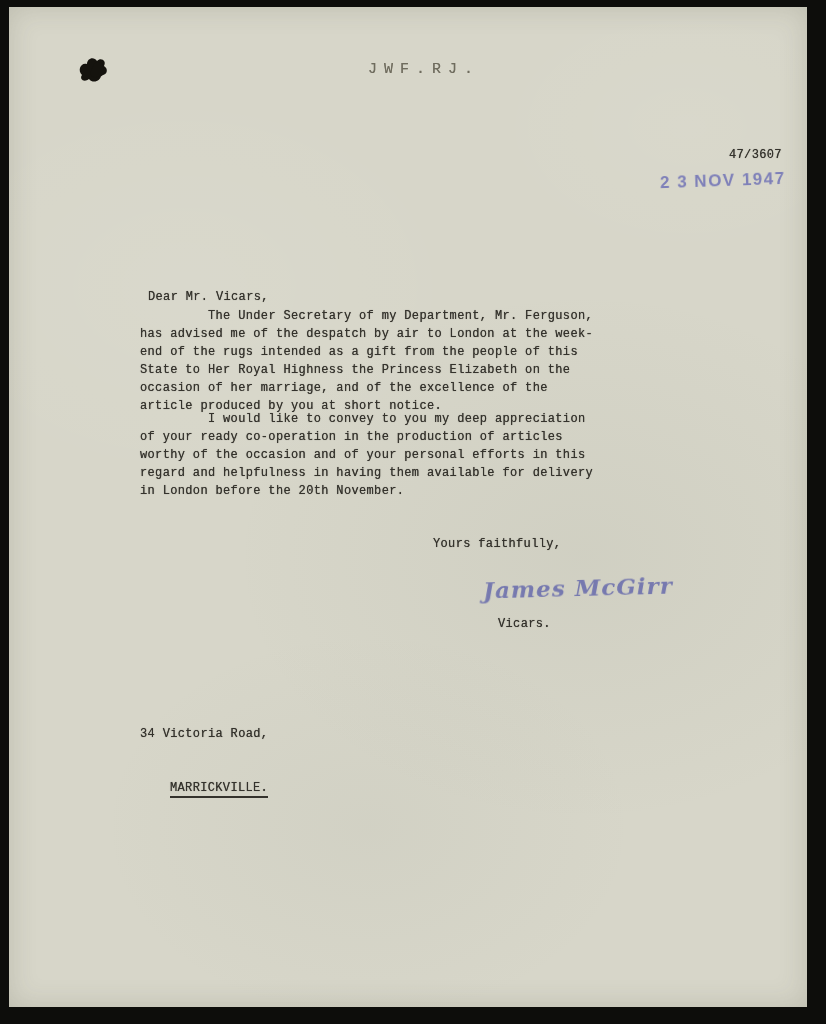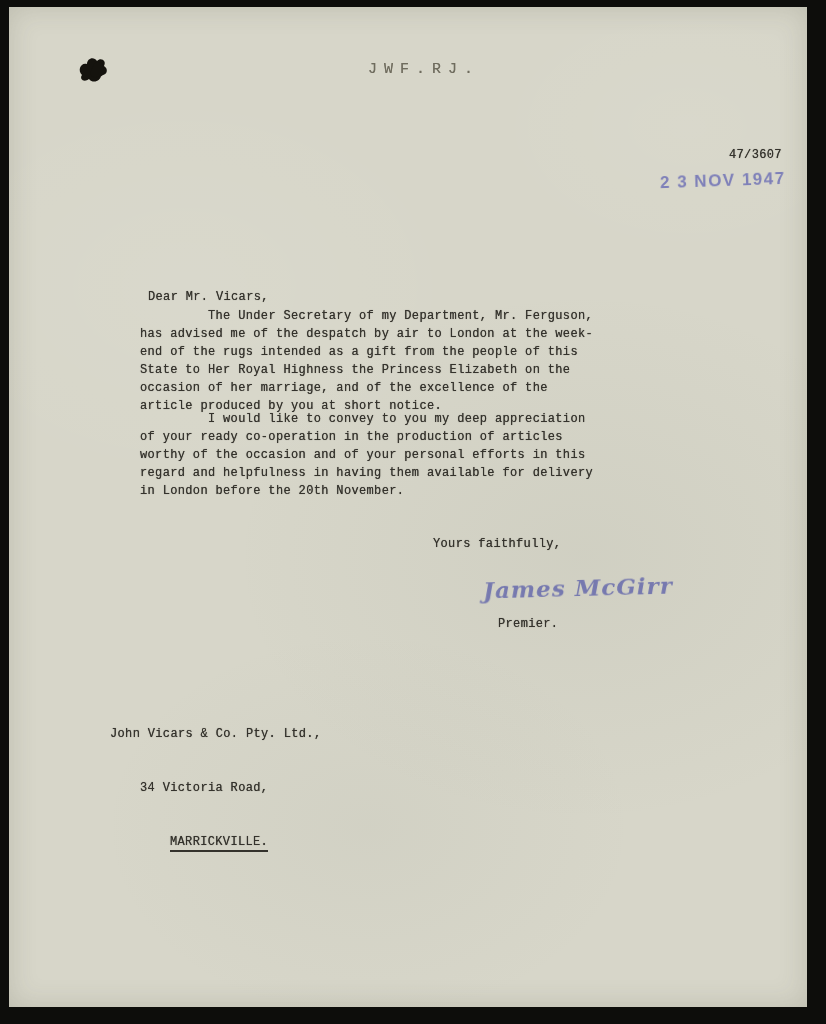--- a/index.html
+++ b/index.html
@@ -132,22 +132,21 @@
     <div class="tw paragraph-2">         I would like to convey to you my deep appreciation
 of your ready co-operation in the production of articles
 worthy of the occasion and of your personal efforts in this
 regard and helpfulness in having them available for delivery
 in London before the 20th November.</div>
 
     <div class="tw closing">Yours faithfully,</div>
 
     <div class="signature-stamp">James McGirr</div>
 
-    <div class="tw signature-title">Premier.</div>
+    <div class="tw signature-title">Vicars.</div>
 
     <div class="tw recipient-address">
-      <div class="addr-line addr-2">John Vicars &amp; Co. Pty. Ltd.,</div>
       <div class="addr-line addr-3">34 Victoria Road,</div>
       <div class="addr-line addr-4"><span class="underlined">MARRICKVILLE.</span></div>
     </div>
 
   </div>
 </div>
 
 </body></html>

